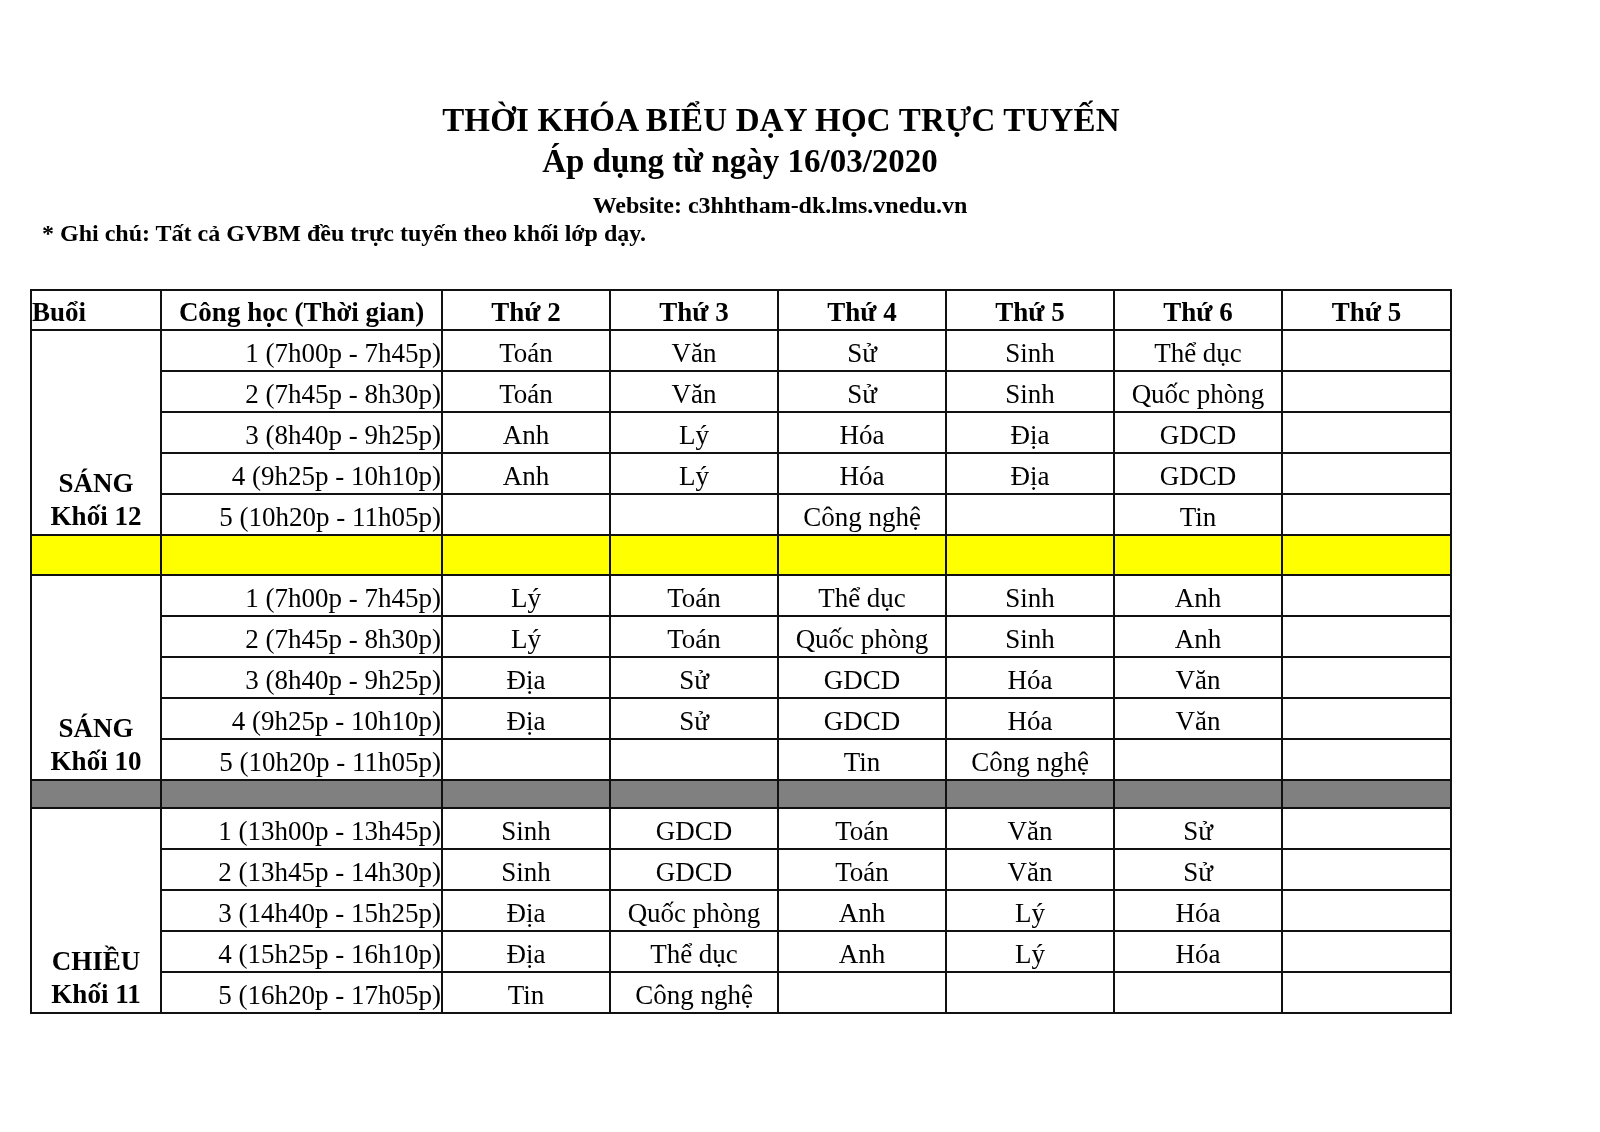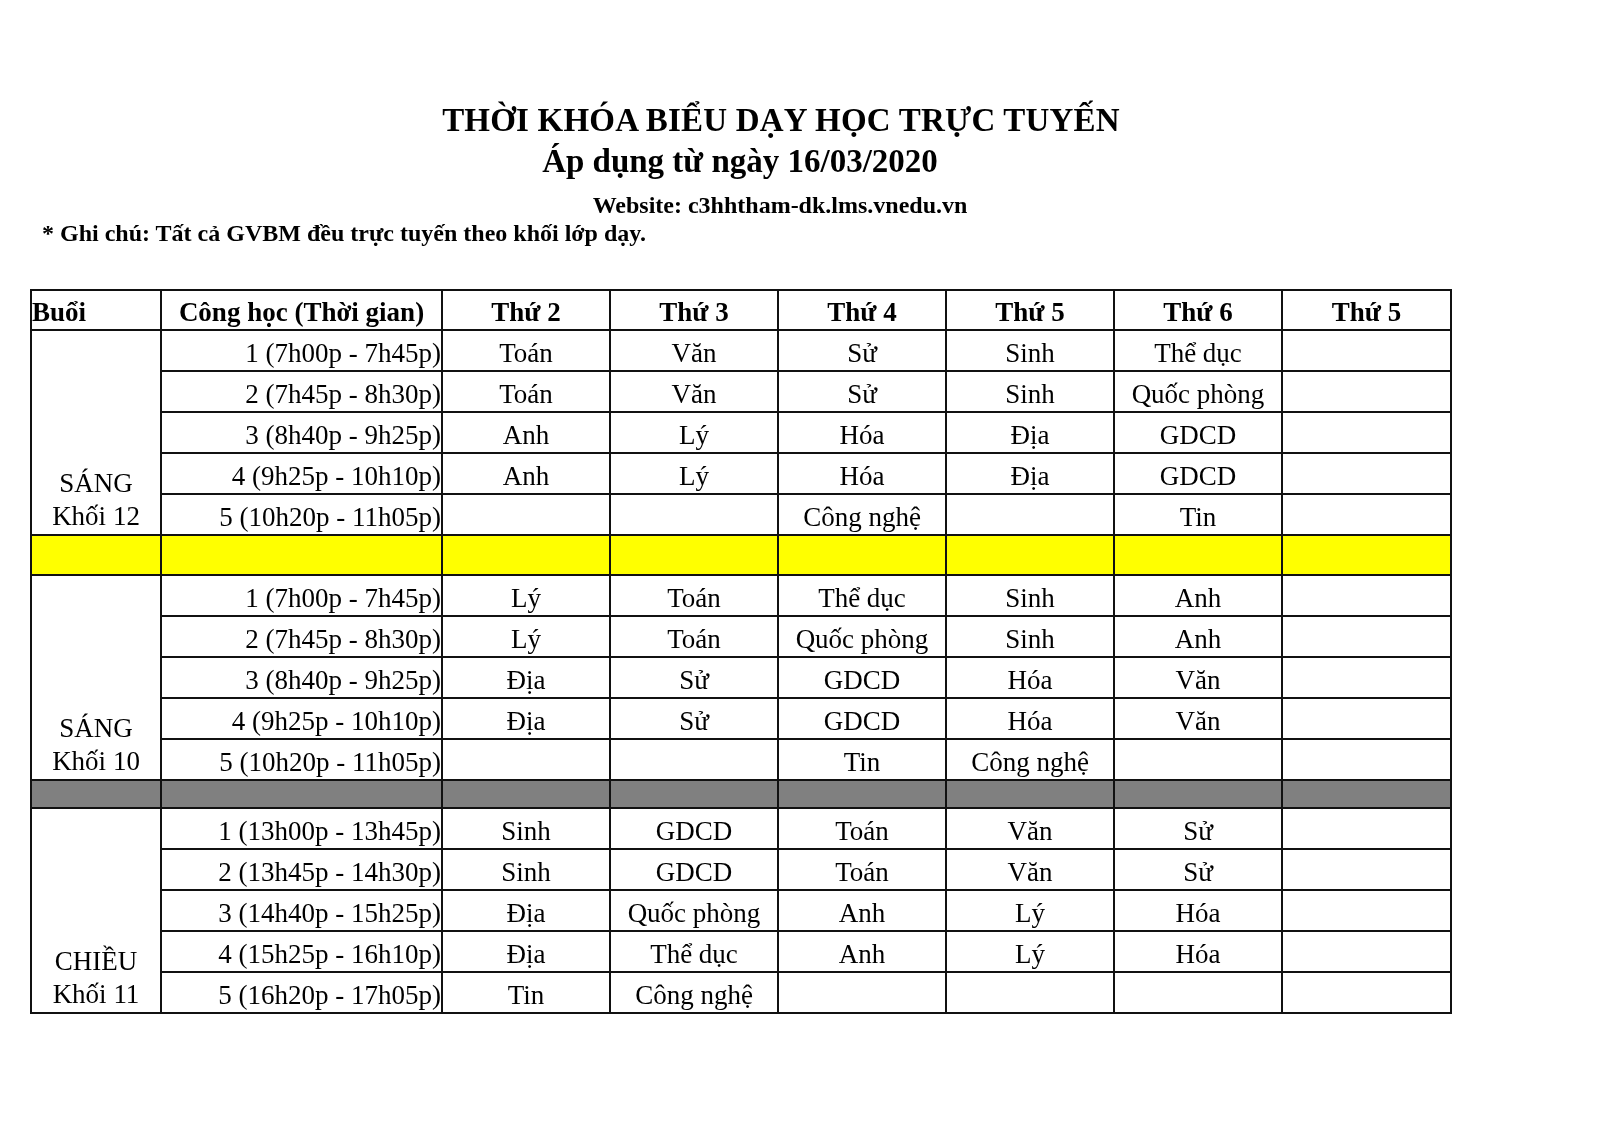--- a/index.html
+++ b/index.html
@@ -12,21 +12,21 @@
     #note { position: absolute; left: 42px; top: 220px; font-size: 24px; font-weight: bold; }
 
     table.tkb { position: absolute; left: 30px; top: 289px; border-collapse: collapse;
                 table-layout: fixed; font-size: 27px; }
     table.tkb td, table.tkb th { border: 2px solid #111; padding: 0; overflow: hidden; white-space: nowrap; }
     table.tkb th { font-weight: bold; height: 37px; vertical-align: bottom; padding-bottom: 1px; }
     th.buoi-h { text-align: left; padding-left: 5px; vertical-align: middle; padding-bottom: 4px; }
     td.period { text-align: right; padding-left: 4px; }
     td.subj { text-align: center; }
     tr.r td { height: 38px; vertical-align: bottom; padding-bottom: 1px; }
-    td.session { text-align: center; font-weight: normal; vertical-align: middle; line-height: 33px; }
+    td.session { text-align: center; font-weight: bold; vertical-align: middle; line-height: 33px; }
     tr.sep-yellow td { background: #ffff00; height: 38px; }
     tr.sep-gray td { background: #808080; height: 26px; }
   </style>
 </head>
 <body>
 
 <div class="title" id="t1">THỜI KHÓA BIỂU DẠY HỌC TRỰC TUYẾN</div>
 <div class="title" id="t2">Áp dụng từ ngày 16/03/2020</div>
 <div class="title" id="t3">Website: c3hhtham-dk.lms.vnedu.vn</div>
 <div id="note">* Ghi chú: Tất cả GVBM đều trực tuyến theo khối lớp dạy.</div>

